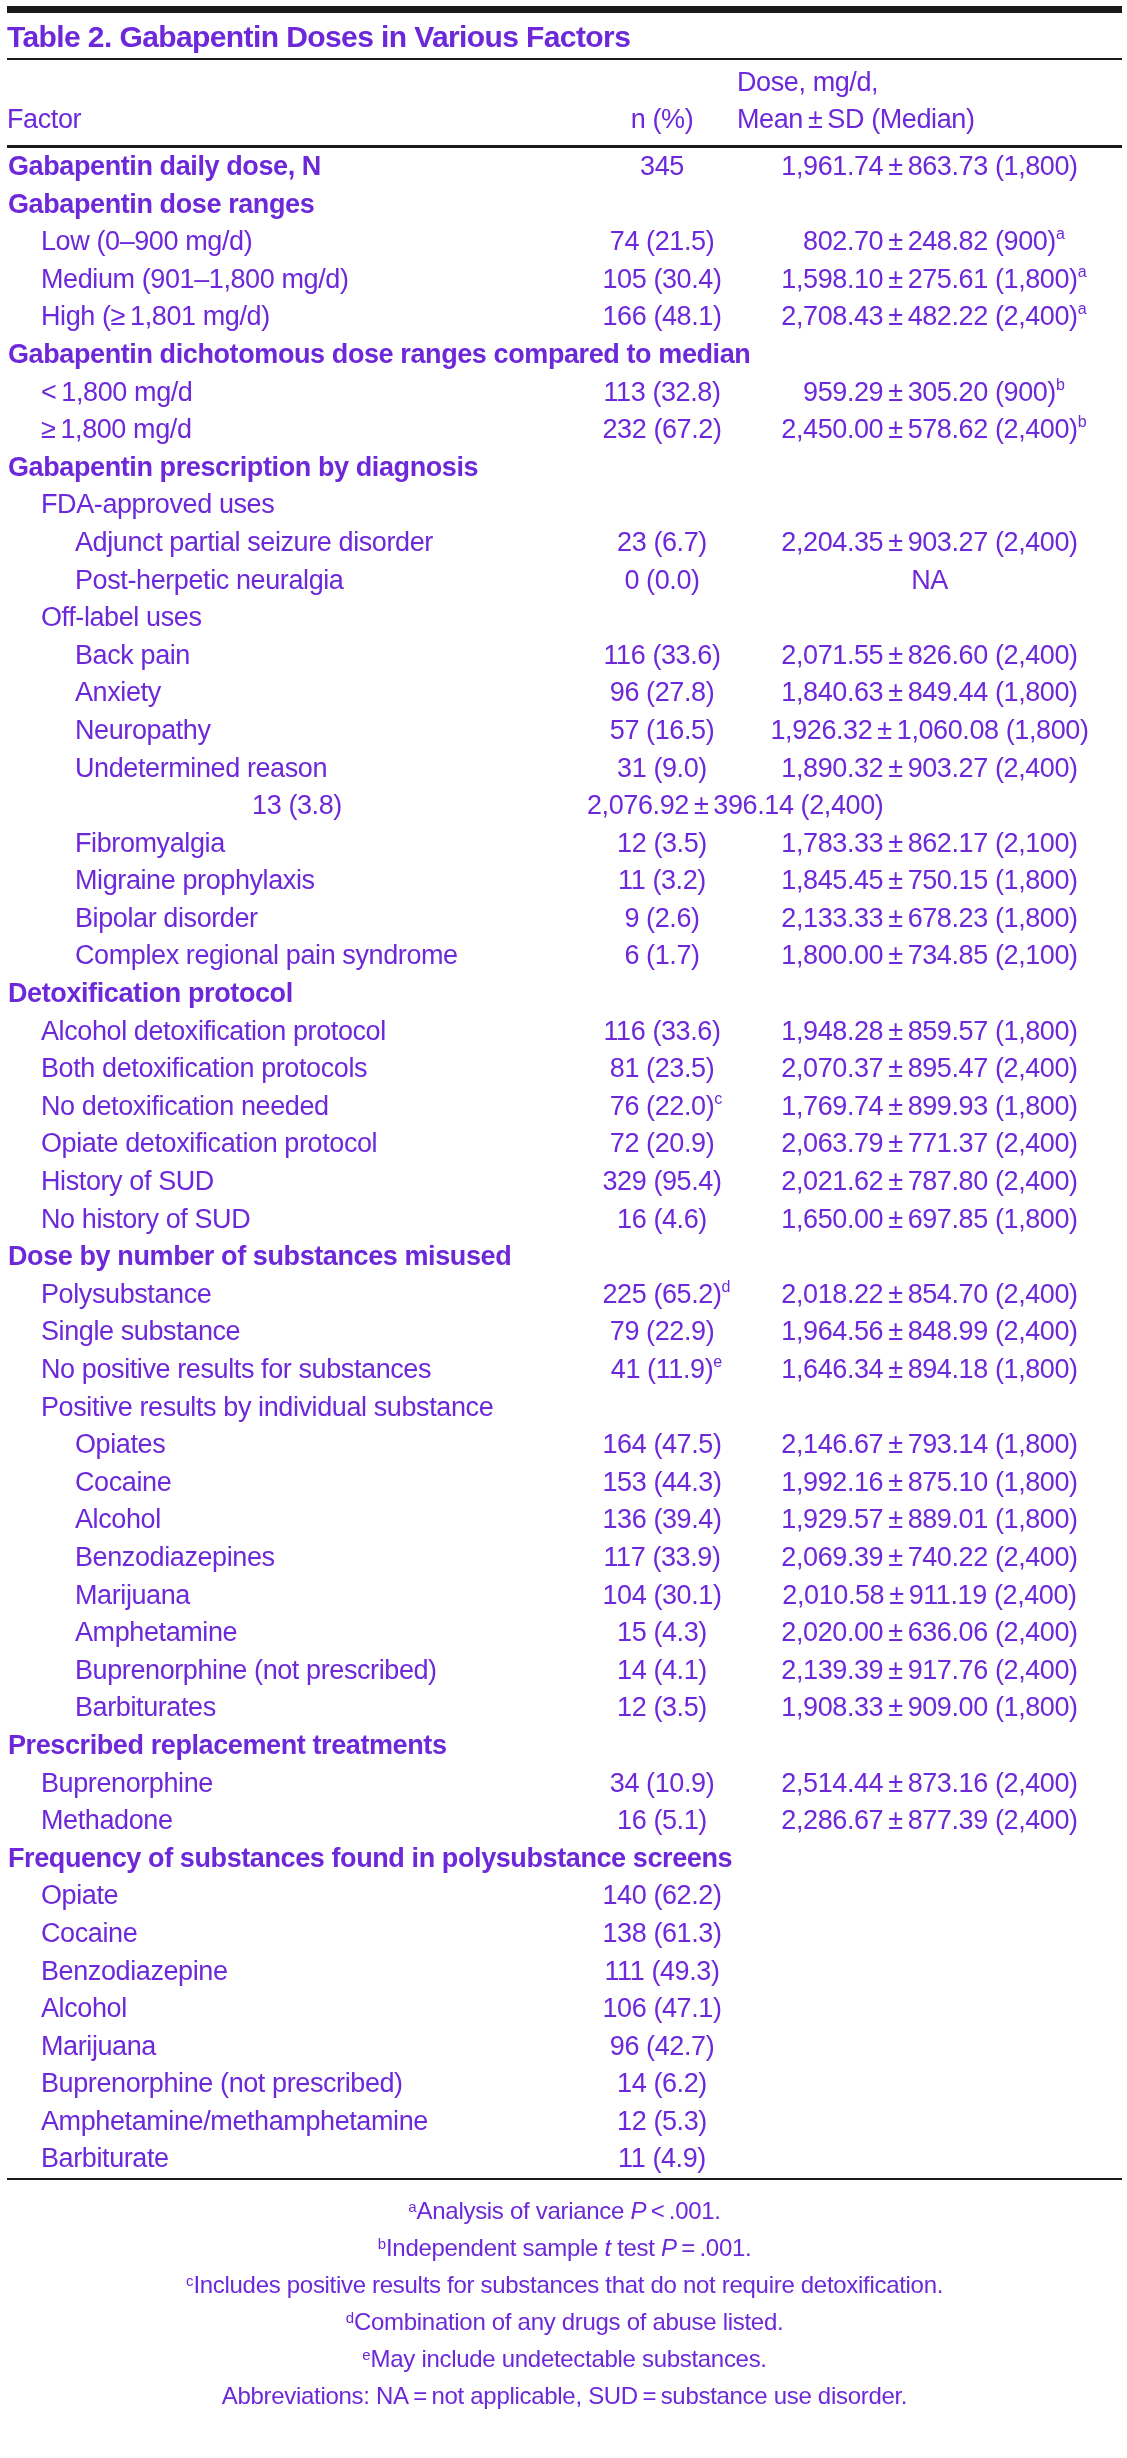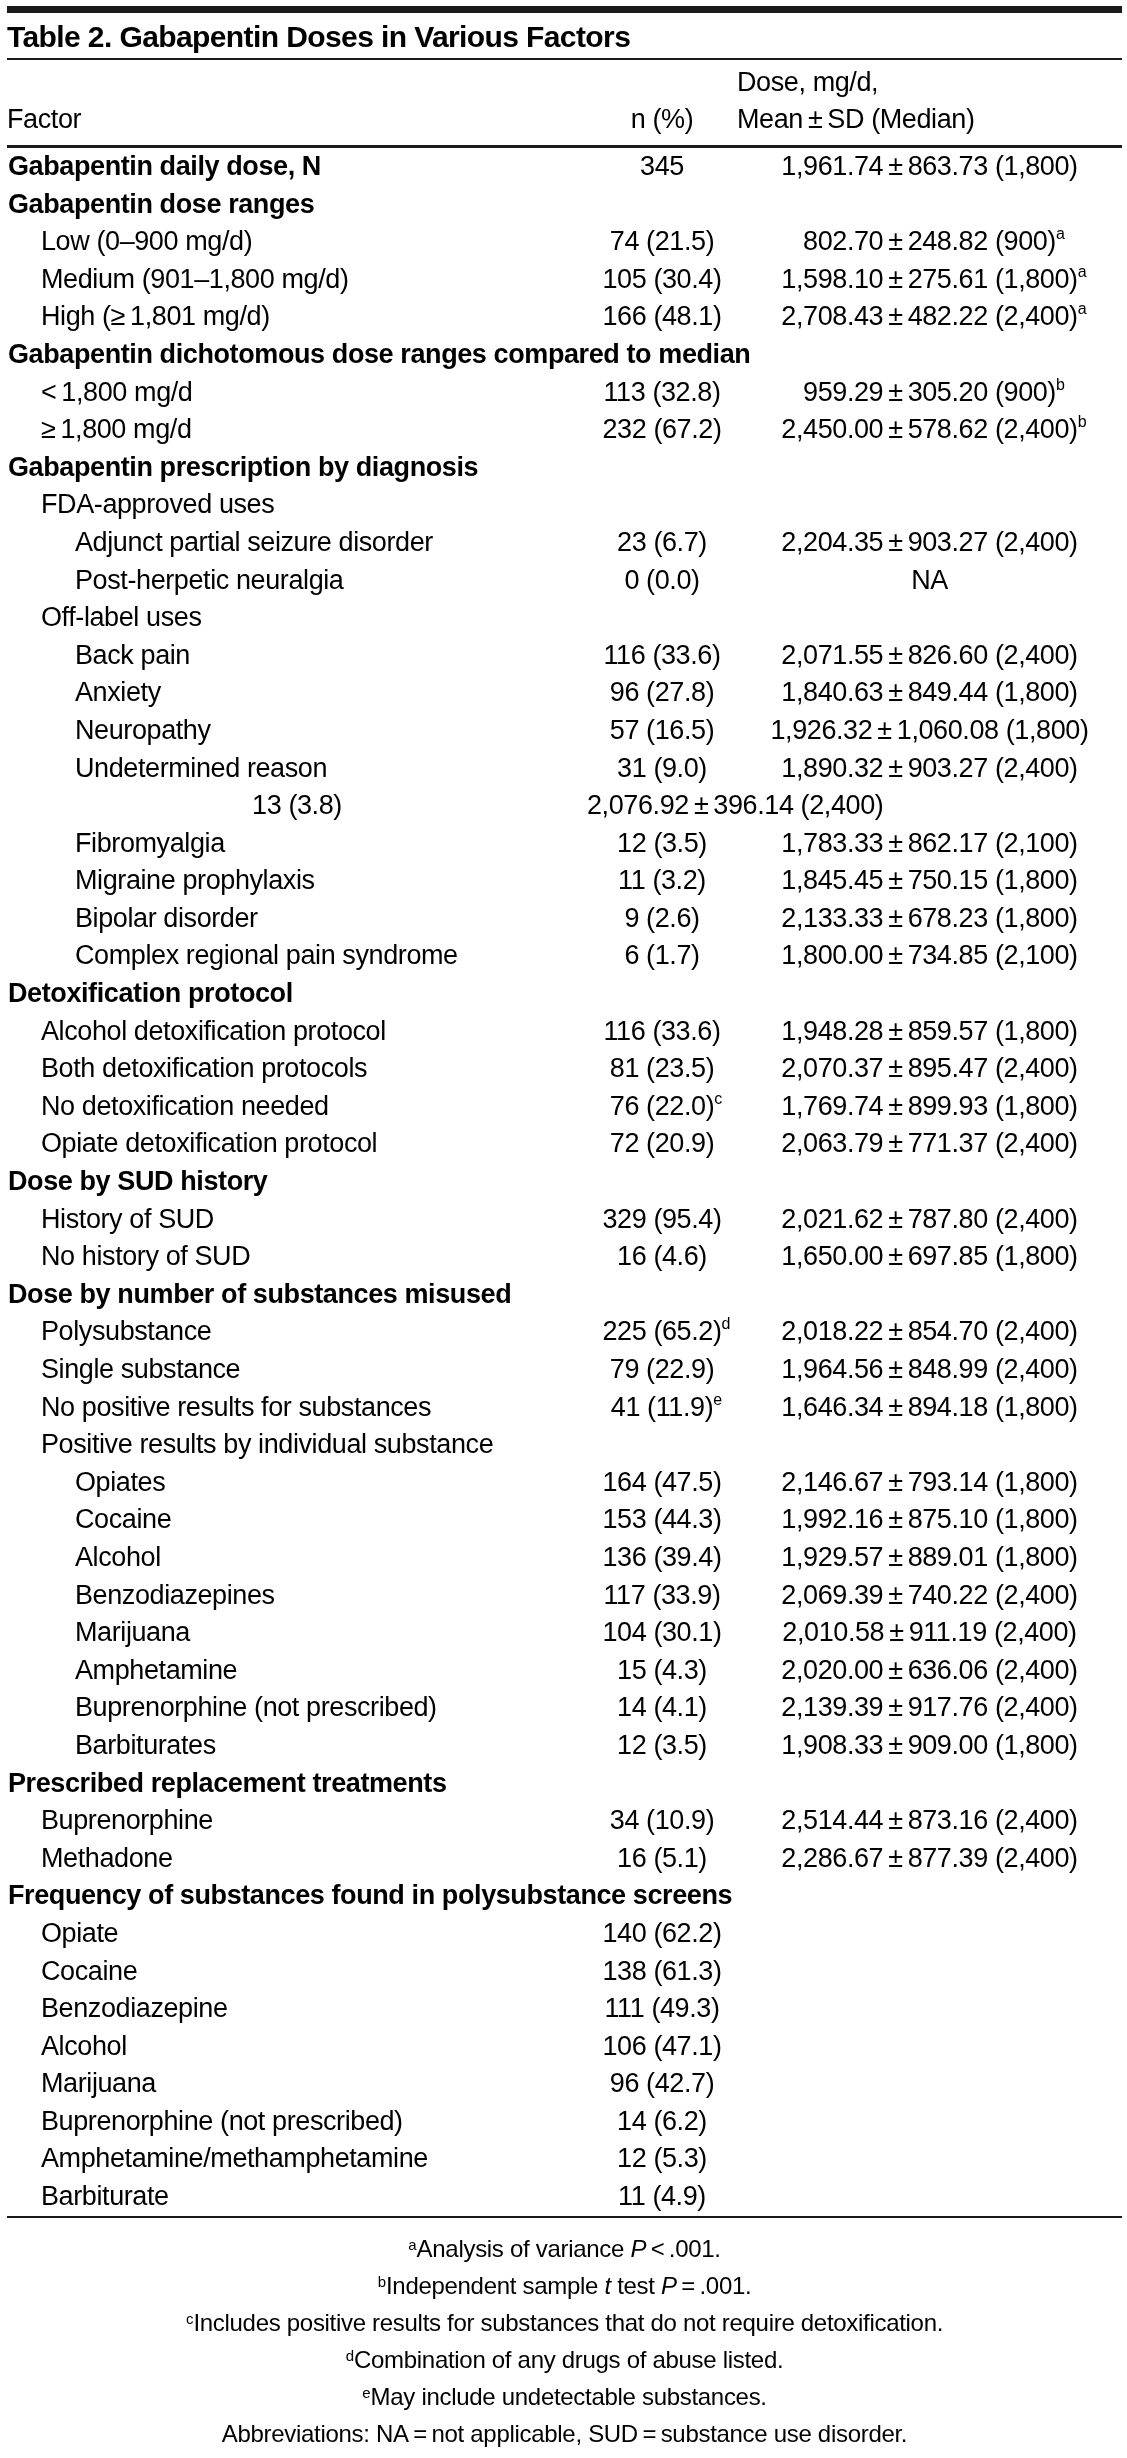--- a/index.html
+++ b/index.html
@@ -1,21 +1,21 @@
 <!DOCTYPE html>
 <html><head>
 <meta charset="utf-8">
 <style>
   html,body{margin:0;padding:0;background:#ffffff;}
   .page{
     position:relative;
     width:1127px;
     height:2458px;
     background:#ffffff;
-    color:#000000;
+    color:#6d28d9;
     font-family:"Liberation Sans", sans-serif;
     letter-spacing:-0.4px;
     overflow:hidden;
   }
   .inner{margin-left:7px;width:1115px;}
   .top-bar{margin-top:6px;height:7px;background:#1a1a1a;}
   .title{
     font-size:30px;
     font-weight:bold;
     line-height:42px;
@@ -213,25 +213,20 @@
           <div class="cell factor i1">No detoxification needed</div>
           <div class="cell num"><span class="wrap"><span>76 (22.0)</span><span class="sup">c</span></span></div>
           <div class="cell num"><span class="wrap"><span>1,769.74 ± 899.93 (1,800)</span><span class="sup"></span></span></div>
         </div>
         <div class="row">
           <div class="cell factor i1">Opiate detoxification protocol</div>
           <div class="cell num"><span class="wrap"><span>72 (20.9)</span><span class="sup"></span></span></div>
           <div class="cell num"><span class="wrap"><span>2,063.79 ± 771.37 (2,400)</span><span class="sup"></span></span></div>
         </div>
         <div class="row">
-          <div class="cell factor i0">Dose by SUD history</div>
-          <div class="cell num"><span class="wrap"><span></span><span class="sup"></span></span></div>
-          <div class="cell num"><span class="wrap"><span></span><span class="sup"></span></span></div>
-        </div>
-        <div class="row">
           <div class="cell factor i1">History of SUD</div>
           <div class="cell num"><span class="wrap"><span>329 (95.4)</span><span class="sup"></span></span></div>
           <div class="cell num"><span class="wrap"><span>2,021.62 ± 787.80 (2,400)</span><span class="sup"></span></span></div>
         </div>
         <div class="row">
           <div class="cell factor i1">No history of SUD</div>
           <div class="cell num"><span class="wrap"><span>16 (4.6)</span><span class="sup"></span></span></div>
           <div class="cell num"><span class="wrap"><span>1,650.00 ± 697.85 (1,800)</span><span class="sup"></span></span></div>
         </div>
         <div class="row">

